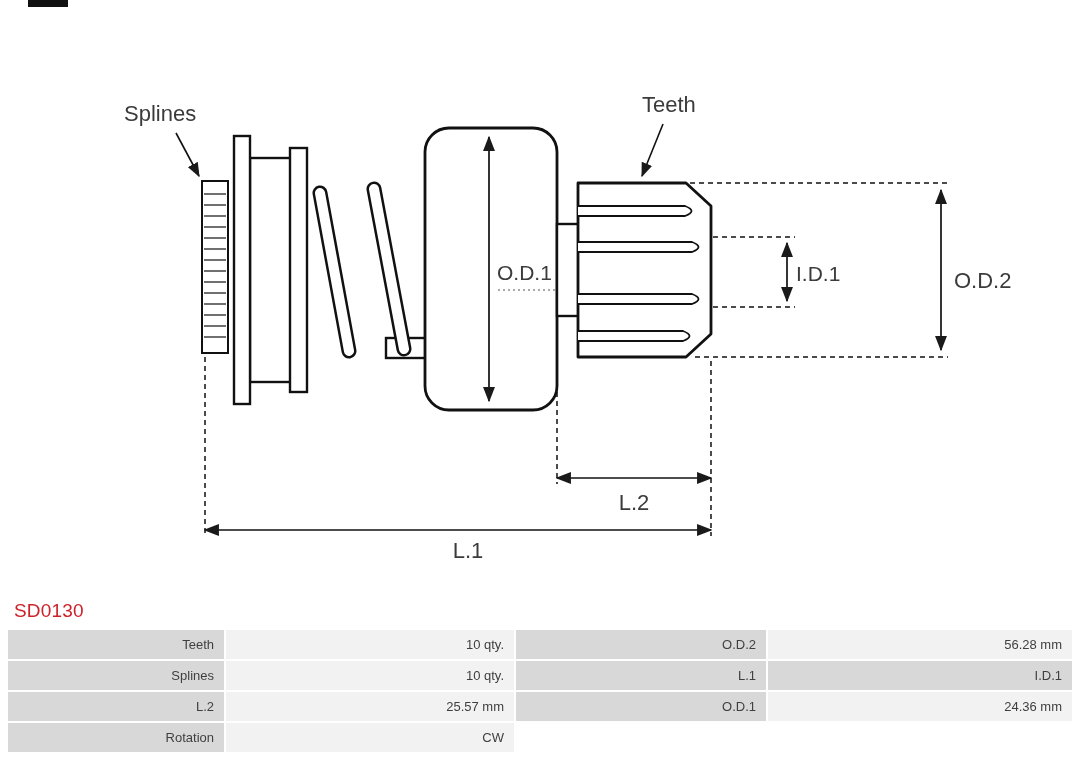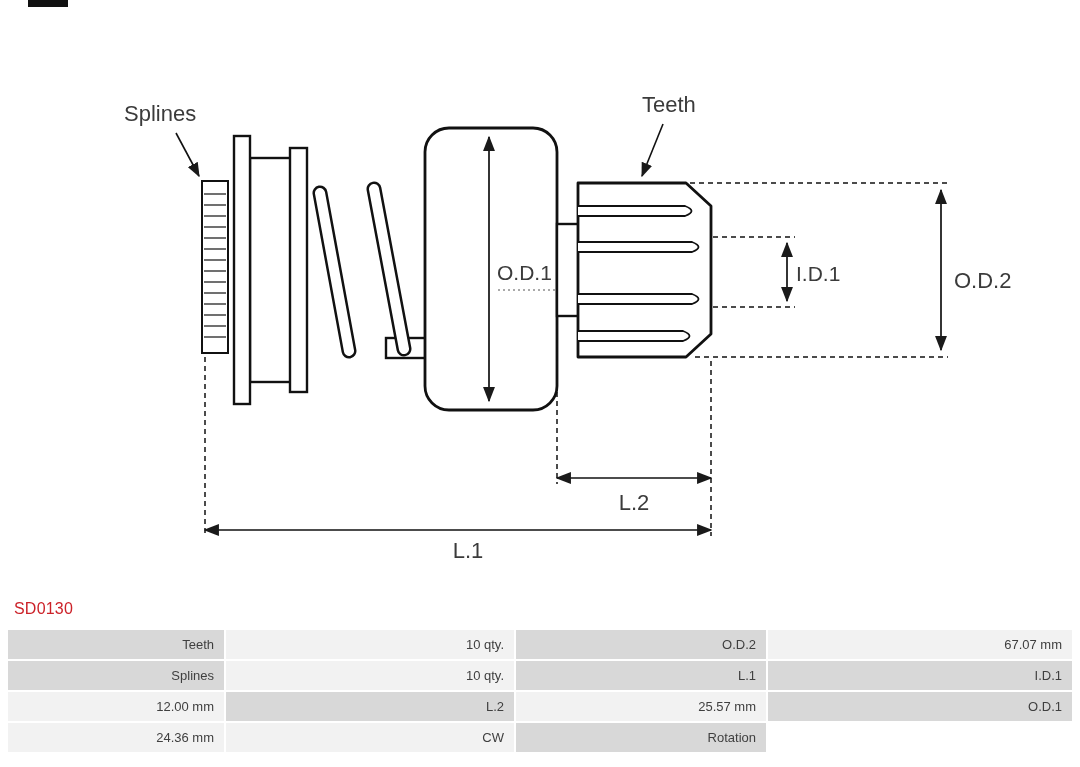--- a/index.html
+++ b/index.html
@@ -3,21 +3,21 @@
 <meta charset="utf-8">
 <style>
   html,body{margin:0;padding:0;background:#ffffff;}
   body{
     width:1080px;height:767px;overflow:hidden;position:relative;
     font-family:"Liberation Sans","DejaVu Sans",sans-serif;color:#3b3b3b;
   }
   .logo-fragment{position:absolute;left:28px;top:0;width:40px;height:7px;background:#111;}
   .diagram-wrap{position:absolute;left:0;top:0;width:1080px;height:580px;}
   .part-number{
-    position:absolute;left:14px;top:600px;font-size:16px;letter-spacing:.2px;
+    position:absolute;left:14px;top:600px;font-size:19px;letter-spacing:.2px;
     color:var(--accent-red,#cc2229);
   }
   .spec-table{
     position:absolute;left:8px;top:630px;width:1064px;
     display:grid;grid-template-columns:216px 288px 250px 1fr;
     grid-auto-rows:29px;gap:2px;background:#ffffff;
     font-size:13px;color:#3f3f3f;
   }
   .spec-cell{display:flex;align-items:center;justify-content:flex-end;padding-right:10px;}
   .spec-cell.k{background:var(--table-label-bg,#d8d8d8);}
@@ -131,28 +131,27 @@
   </g>
 </svg>
 </div>
 
 <div class="part-number">SD0130</div>
 
 <div class="spec-table">
   <div class="spec-cell k">Teeth</div>
   <div class="spec-cell v">10 qty.</div>
   <div class="spec-cell k">O.D.2</div>
-  <div class="spec-cell v">67.07 mm</div>
+  <div class="spec-cell v">56.28 mm</div>
 
   <div class="spec-cell k">Splines</div>
   <div class="spec-cell v">10 qty.</div>
   <div class="spec-cell k">L.1</div>
 
   <div class="spec-cell k">I.D.1</div>
-  <div class="spec-cell v">12.00 mm</div>
   <div class="spec-cell k">L.2</div>
   <div class="spec-cell v">25.57 mm</div>
 
   <div class="spec-cell k">O.D.1</div>
   <div class="spec-cell v">24.36 mm</div>
+  <div class="spec-cell k">Rotation</div>
   <div class="spec-cell v">CW</div>
-  <div class="spec-cell k">Rotation</div>
 </div>
 
 </body></html>

